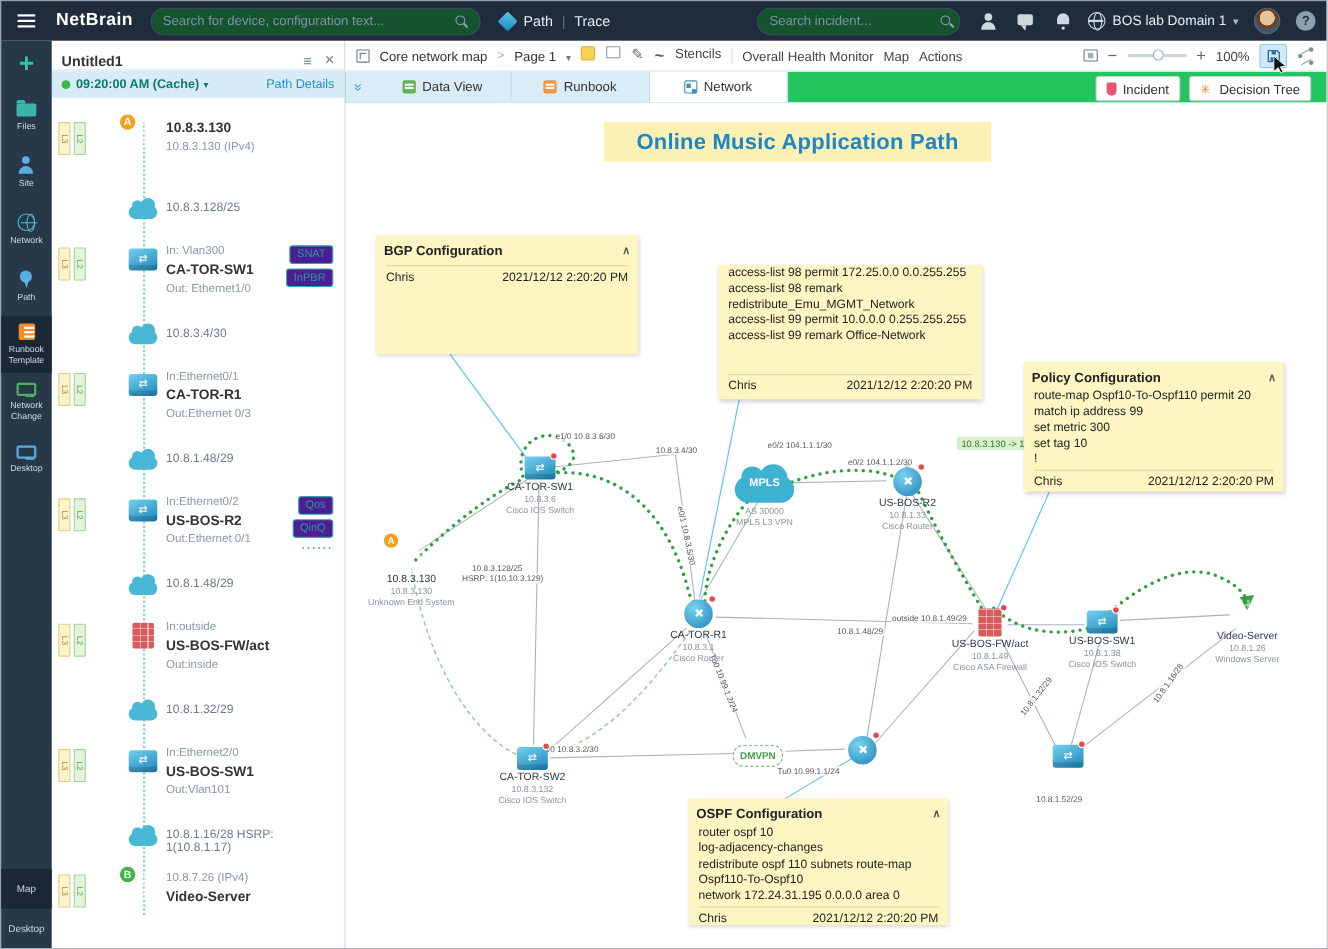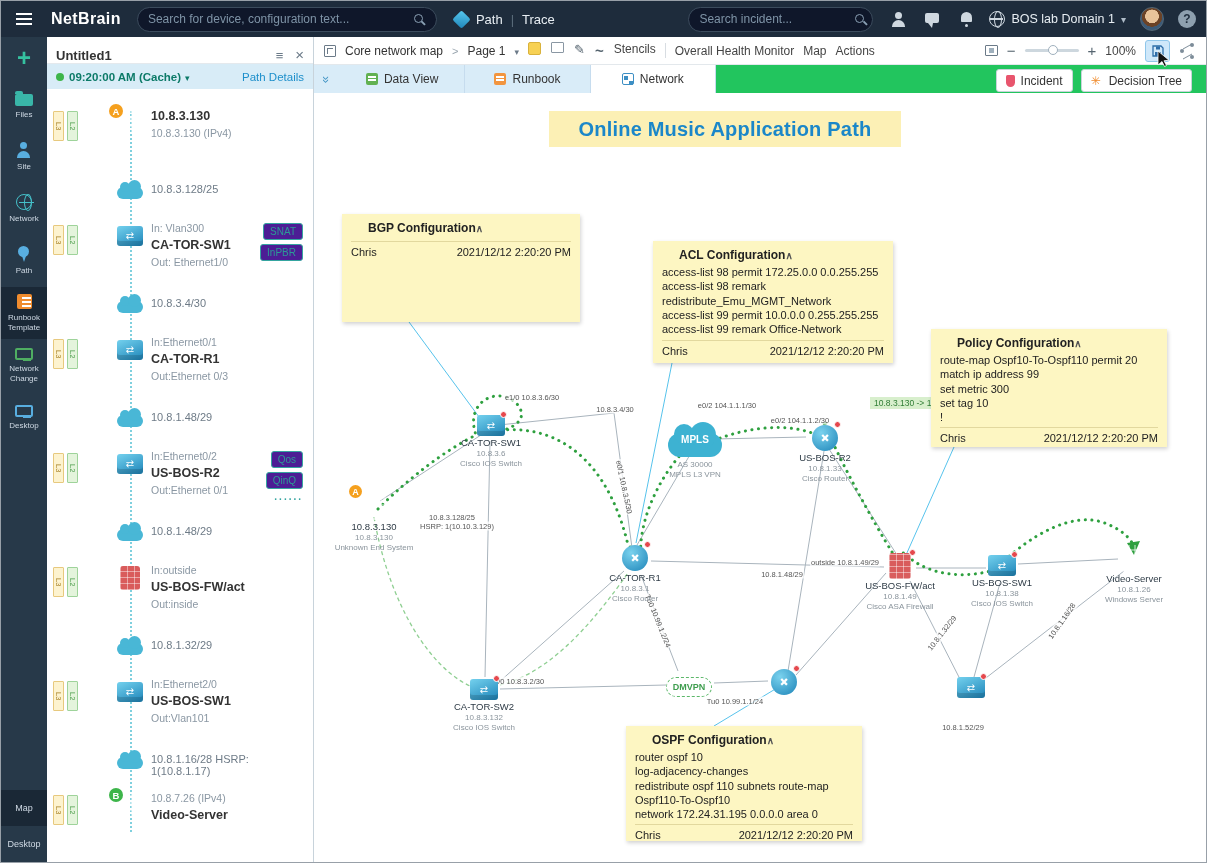--- a/index.html
+++ b/index.html
@@ -4,21 +4,21 @@
 <style>
 *{margin:0;padding:0;box-sizing:border-box}
 body{font-family:"Liberation Sans",sans-serif;background:#e8eaed}
 .app{position:relative;width:1207px;height:863px;background:#fff;border:1px solid #98a0a8;overflow:hidden}
 
 
 .topbar{position:absolute;left:0;top:0;right:0;height:36px;background:#1e2c3c;display:flex;align-items:center;color:#e8eef3;z-index:40}
 .burger{width:46px;height:36px;display:flex;align-items:center;justify-content:center;cursor:pointer}
 .burger i{display:block;width:16px;height:2px;background:#fff;box-shadow:0 5px 0 #fff,0 10px 0 #fff;margin-top:-10px}
 .brand{font-size:16px;font-weight:bold;letter-spacing:.4px;margin:0 16px 0 4px;color:#fff}
-.search-pill{display:flex;align-items:center;background:#0f172a;border:1px solid #3c4c5d;border-radius:14px;height:25px;padding:0 10px}
+.search-pill{display:flex;align-items:center;background:#14532d;border:1px solid #3c4c5d;border-radius:14px;height:25px;padding:0 10px}
 .search-pill input{flex:1;background:transparent;border:0;outline:none;color:#cfd8e0;font-size:12px}
 .search-pill input::placeholder{color:#7e93a6}
 .pill-lg{width:300px}
 .pill-sm{width:185px;margin-left:auto}
 .mag{position:relative;width:13px;height:13px;flex:0 0 13px}
 .mag::before{content:"";position:absolute;left:1px;top:1px;width:7px;height:7px;border:1.5px solid #8aa0b4;border-radius:50%}
 .mag::after{content:"";position:absolute;left:8.5px;top:9px;width:4.5px;height:1.5px;background:#8aa0b4;transform:rotate(45deg)}
 .path-trace{display:flex;align-items:center;gap:8px;margin-left:18px;font-size:13px}
 .diamond{width:13px;height:13px;background:linear-gradient(140deg,#57c8ef,#1f86ba);transform:rotate(45deg);border-radius:2px}
 .pt-sep{color:#5b6b7b}
@@ -159,21 +159,21 @@
 .fi-decision::before{content:"✳";color:#f08c2e;font-size:12px;line-height:13px}
 
 
 .canvas{position:absolute;left:0;top:56px;right:0;bottom:0;background:#fff;overflow:hidden}
 .layer{position:absolute;left:0;top:0;z-index:1}
 .title-banner{position:absolute;left:235px;top:18px;width:352px;height:36px;background:#fcf0b5;color:#1b87c9;font-size:20px;font-weight:bold;display:flex;align-items:center;justify-content:center;z-index:8;letter-spacing:.2px}
 .path-badge{position:absolute;left:556px;top:304px;background:#d8efcd;color:#2f7d35;font-size:8.5px;padding:1px 4px;white-space:nowrap;z-index:6}
 .notes-layer,.nodes-layer,.elabels-layer{position:absolute;left:0;top:0;right:0;bottom:0}
 .elabels-layer{pointer-events:none}
 .note{position:absolute;background:#fdf6c2;box-shadow:1px 2px 4px rgba(0,0,0,.18);display:flex;flex-direction:column;font-size:11px;z-index:10}
-.note-head{display:flex;align-items:center;padding:7px 26px 3px;font-weight:bold;font-size:12px;color:#222}
+.note-head{display:flex;justify-content:space-between;align-items:center;padding:7px 7px 3px;font-weight:bold;font-size:12px;color:#222}
 .note-collapse{color:#555;font-size:10px;cursor:pointer}
 .note-collapse::after{content:"∧"}
 .note-body{flex:1;padding:0 9px;white-space:pre-line;line-height:1.3;color:#222}
 .note-foot{border-top:1px solid #e2d89e;margin:3px 9px 6px;padding-top:4px;display:flex;justify-content:space-between;color:#222}
 .tnode{position:absolute;transform:translateX(-50%);text-align:center;width:100px;z-index:5;cursor:pointer}
 .tnode-icon{display:block;margin:0 auto;position:relative}
 .tnode-name{display:block;font-size:9.5px;color:#2d3a45;margin-top:1px;line-height:1.25}
 .tnode-l1,.tnode-l2{display:block;font-size:8px;color:#8a949c;line-height:1.3}
 .k-switch .tnode-icon{width:28px;height:21px;background:linear-gradient(155deg,#74d1ee,#1d84b8);border-radius:3px;box-shadow:inset 0 -5px 0 rgba(0,0,0,.14)}
 .k-switch .tnode-icon::after{content:"⇄";color:#fff;font-size:10px;line-height:21px;display:block}
@@ -823,24 +823,20 @@
               <span>BGP Configuration</span>
               <span class="note-collapse"></span>
             </div>
             <div class="note-foot">
               <span>Chris</span>
               <span>2021/12/12 2:20:20 PM</span>
             </div>
           </div>
 
           <div class="note" style="position: absolute; left: 339px; top: 148px; width: 240px; height: 122px;">
-            <div class="note-head">
-              <span>ACL Configuration</span>
-              <span class="note-collapse"></span>
-            </div>
             <div class="note-body">access-list 98 permit 172.25.0.0 0.0.255.255
 access-list 98 remark
 redistribute_Emu_MGMT_Network
 access-list 99 permit 10.0.0.0 0.255.255.255
 access-list 99 remark Office-Network</div>
             <div class="note-foot">
               <span>Chris</span>
               <span>2021/12/12 2:20:20 PM</span>
             </div>
           </div>

